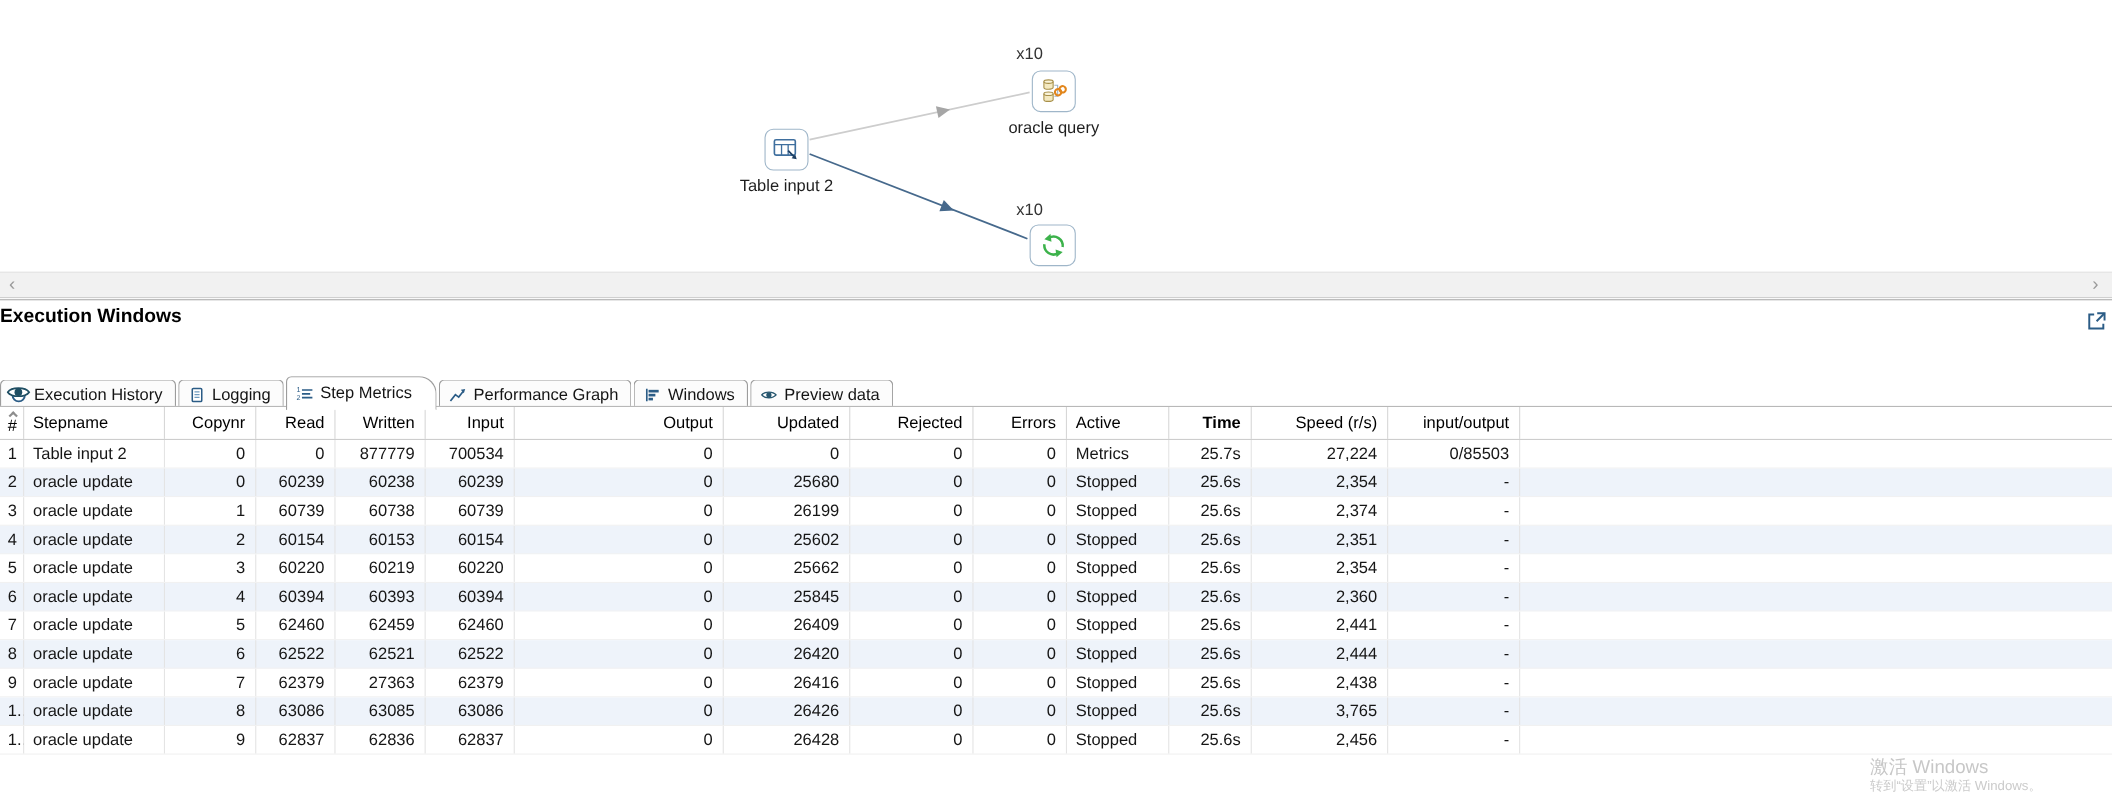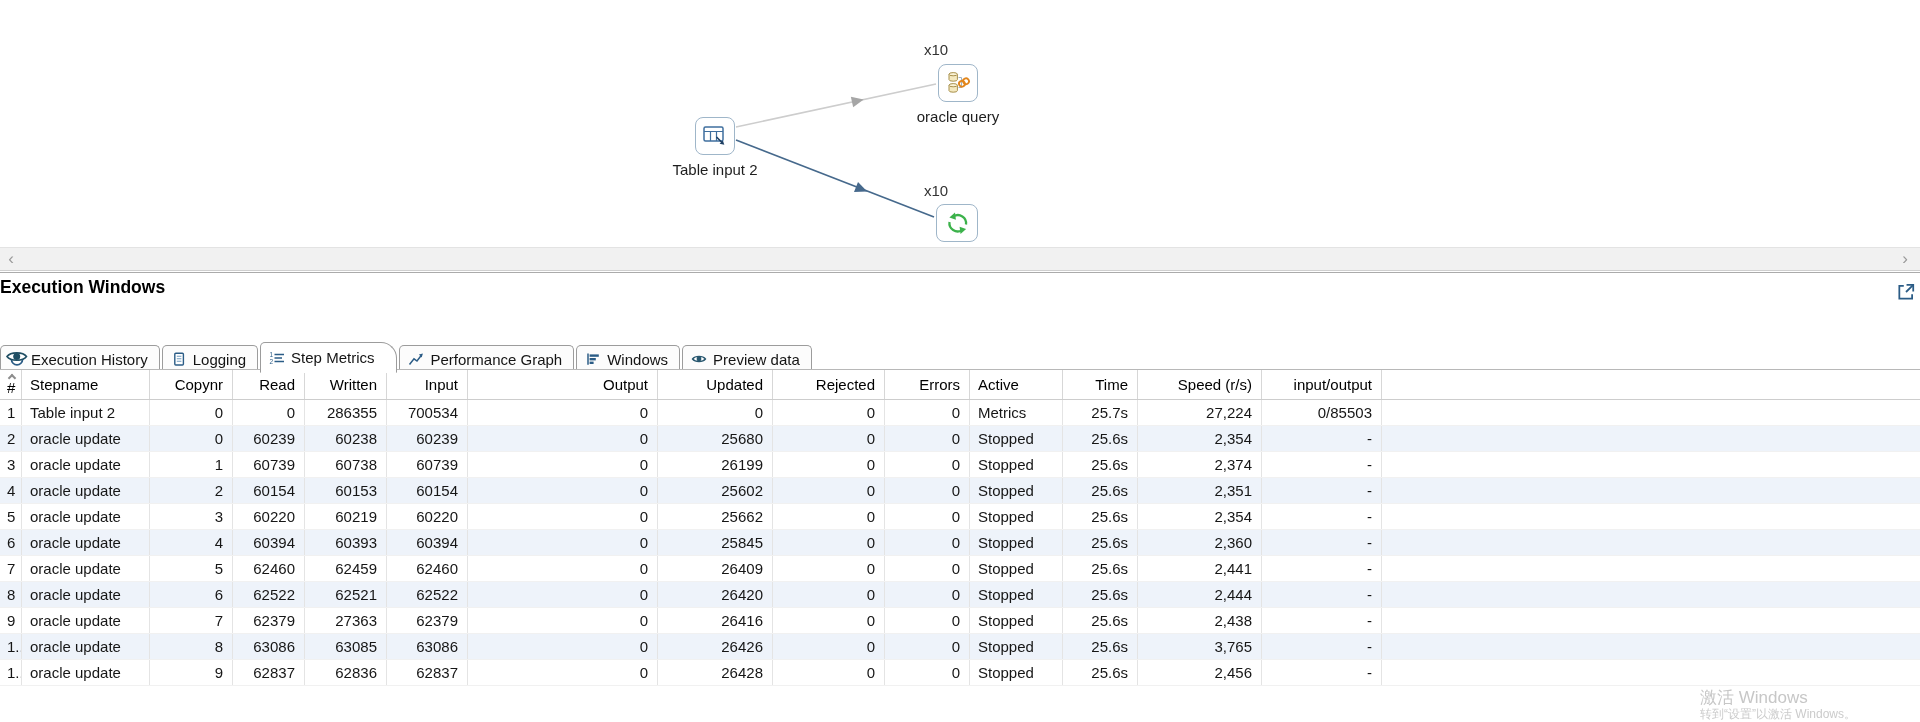--- a/index.html
+++ b/index.html
@@ -209,38 +209,38 @@
         </div>
         <div class="cell h r" style="width: 112px;">
           <span>Rejected</span>
         </div>
         <div class="cell h r" style="width: 85px;">
           <span>Errors</span>
         </div>
         <div class="cell h l" style="width: 93px;">
           <span>Active</span>
         </div>
-        <div class="cell h r" style="width: 75px;">
+        <div class="cell h r" style="width: 75px; font-weight: bold;">
           <span>Time</span>
         </div>
         <div class="cell h r" style="width: 124px;">
           <span>Speed (r/s)</span>
         </div>
         <div class="cell h r" style="width: 120px;">
           <span>input/output</span>
         </div>
         <div class="cell h fill"></div>
       </div>
     <div>
         <div class="trow">
           <div class="cell l c0" style="width: 22px;">1</div>
           <div class="cell l" style="width: 128px;">Table input 2</div>
           <div class="cell r" style="width: 83px;">0</div>
           <div class="cell r" style="width: 72px;">0</div>
-          <div class="cell r" style="width: 82px;">286355</div>
+          <div class="cell r" style="width: 82px;">877779</div>
           <div class="cell r" style="width: 81px;">700534</div>
           <div class="cell r" style="width: 190px;">0</div>
           <div class="cell r" style="width: 115px;">0</div>
           <div class="cell r" style="width: 112px;">0</div>
           <div class="cell r" style="width: 85px;">0</div>
           <div class="cell l" style="width: 93px;">Metrics</div>
           <div class="cell r" style="width: 75px;">25.7s</div>
           <div class="cell r" style="width: 124px;">27,224</div>
           <div class="cell r" style="width: 120px;">0/85503</div>
           <div class="cell fill"></div>

